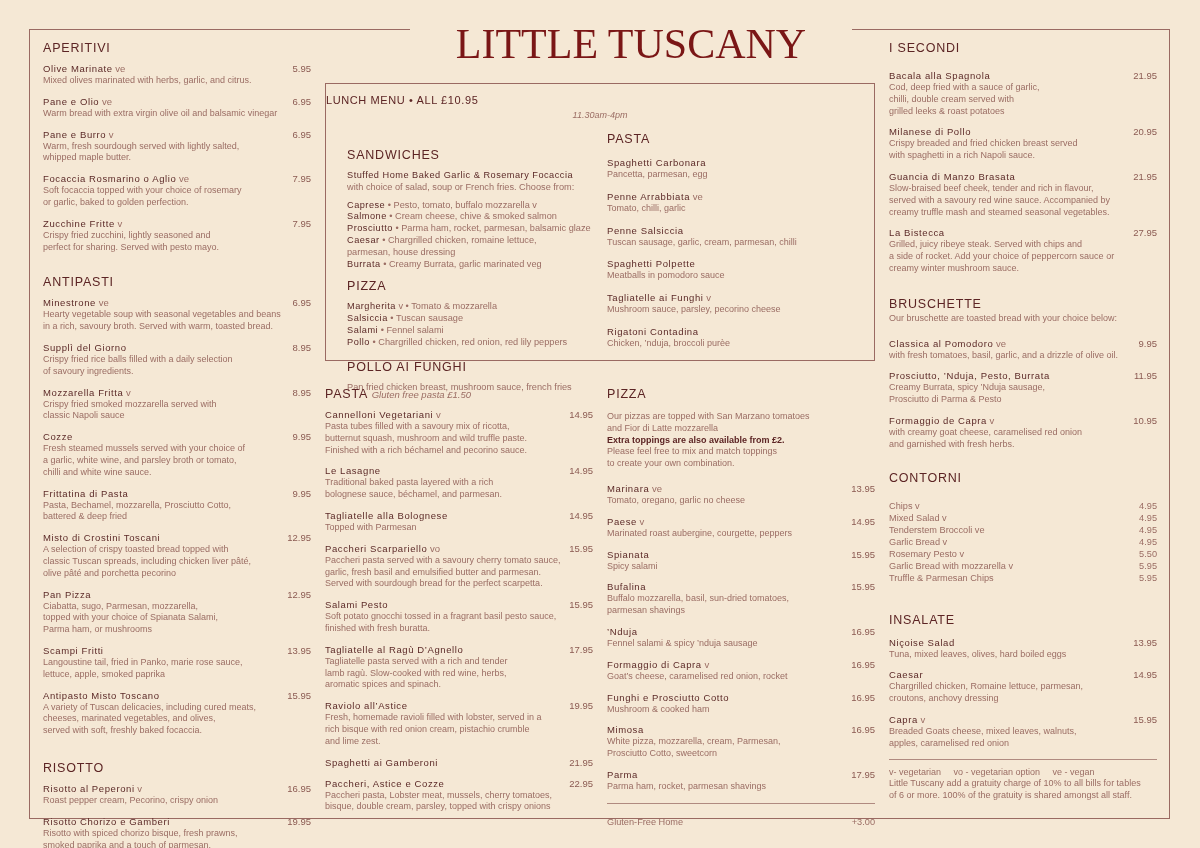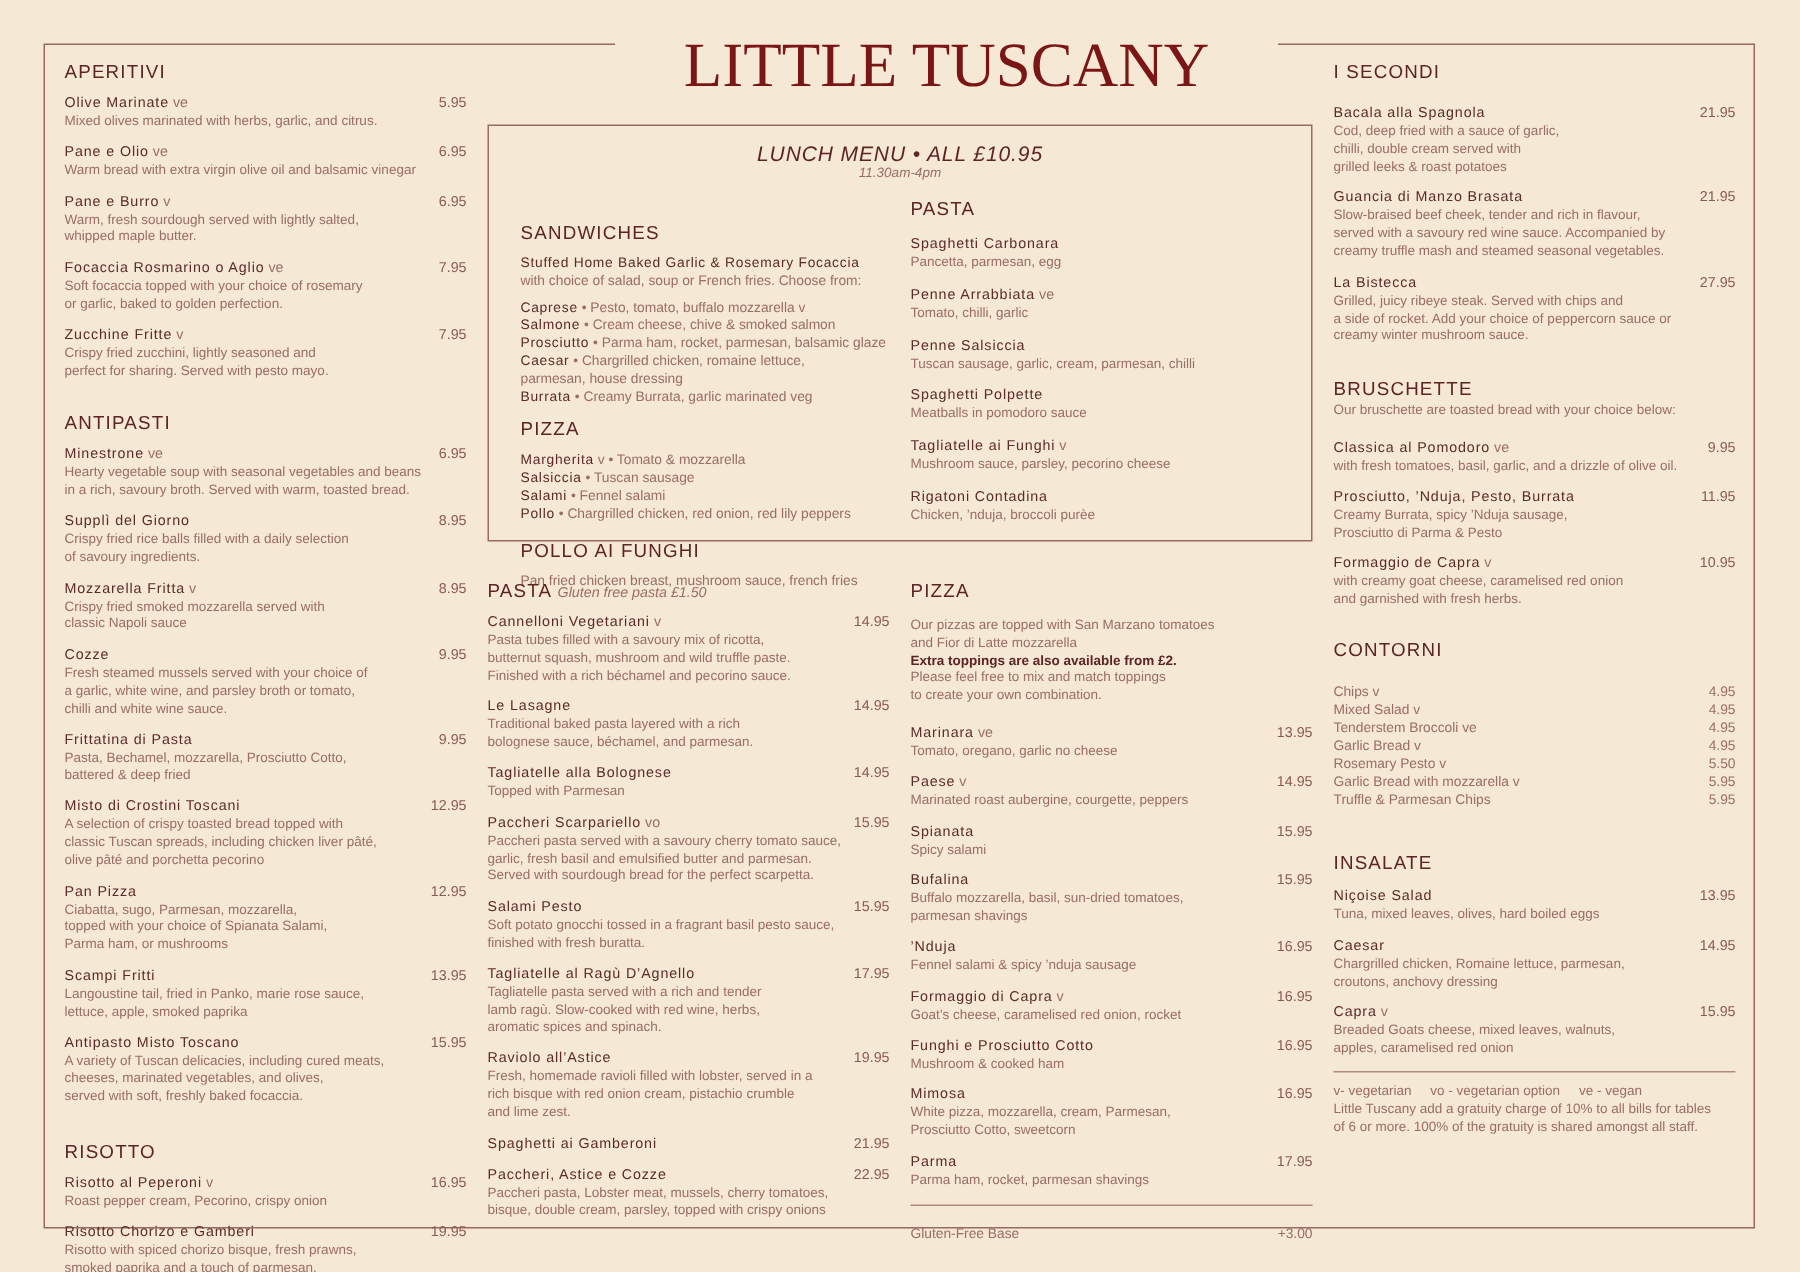--- a/index.html
+++ b/index.html
@@ -27,21 +27,21 @@
   .item { margin-bottom:9px; }
   .item-head { display:flex; justify-content:space-between; font-size:9.5px; line-height:12px; }
   .item-name { color:#5c2a28; letter-spacing:0.6px; }
   .item-tag { color:#9b6d64; letter-spacing:0; }
   .item-price { color:#8b5a52; }
   .item-desc { font-size:9px; line-height:11.8px; color:#9b6d64; white-space:pre-line; }
   .lunch {
     position:absolute; left:325px; top:83px; width:550px; height:278px;
     border:1.5px solid #9a6a62; box-sizing:border-box;
   }
-  .lunch-title { position:absolute; left:0; right:0; top:10px; text-align:center; font-size:14px; letter-spacing:0.6px; color:#5c2424;font-style:italic; }
+  .lunch-title { position:absolute; left:0; right:0; top:10px; font-size:11px; letter-spacing:0.6px; color:#5c2424; }
   .lunch-hours { position:absolute; left:0; right:0; top:26px; text-align:center; font-size:9px; font-style:italic; color:#9b6d64; }
   .l-line { font-size:9.2px; line-height:11.8px; color:#9b6d64; white-space:pre-line; }
   .l-line b { font-weight:normal; color:#5c2a28; letter-spacing:0.5px; }
   .rule { border-top:1.5px solid #b08a80; }
   .contorni-row { display:flex; justify-content:space-between; font-size:9.2px; line-height:12px; color:#9b6d64; }
   .intro { font-size:9px; line-height:11.8px; color:#9b6d64; }
 </style>
 </head>
 <body>
 
@@ -415,37 +415,45 @@
       <div class="item">
         <div class="item-head">
           <span><span class="item-name">Parma</span></span>
           <span class="item-price">17.95</span>
         </div>
         <div class="item-desc">Parma ham, rocket, parmesan shavings</div>
       </div>
     </div>
   <div class="rule" style="margin-top:10px;"></div>
   <div class="contorni-row" style="margin-top:12px;">
-    <span>Gluten-Free Base</span>
+    <span>Gluten-Free Home</span>
     <span>+3.00</span>
   </div>
 </div>
 
 <div class="col" style="left:889px; top:41px; width:268px;">
   <div>
     <div class="sec-h" style="margin-bottom:15px;">I SECONDI</div>
     <div>
         <div class="item">
           <div class="item-head">
             <span><span class="item-name">Bacala alla Spagnola</span></span>
             <span class="item-price">21.95</span>
           </div>
           <div class="item-desc">Cod, deep fried with a sauce of garlic,
 chilli, double cream served with
 grilled leeks &amp; roast potatoes</div>
+        </div>
+        <div class="item">
+          <div class="item-head">
+            <span><span class="item-name">Milanese di Pollo</span></span>
+            <span class="item-price">20.95</span>
+          </div>
+          <div class="item-desc">Crispy breaded and fried chicken breast served
+with spaghetti in a rich Napoli sauce.</div>
         </div>
         <div class="item">
           <div class="item-head">
             <span><span class="item-name">Guancia di Manzo Brasata</span></span>
             <span class="item-price">21.95</span>
           </div>
           <div class="item-desc">Slow-braised beef cheek, tender and rich in flavour,
 served with a savoury red wine sauce. Accompanied by
 creamy truffle mash and steamed seasonal vegetables.</div>
         </div>

